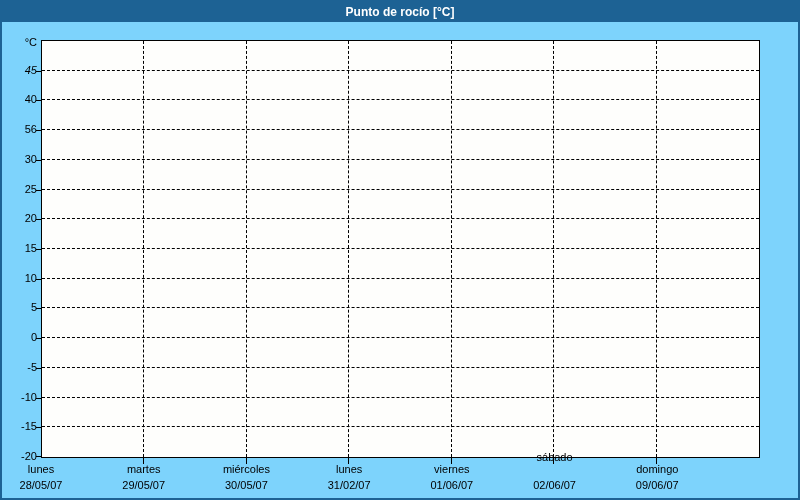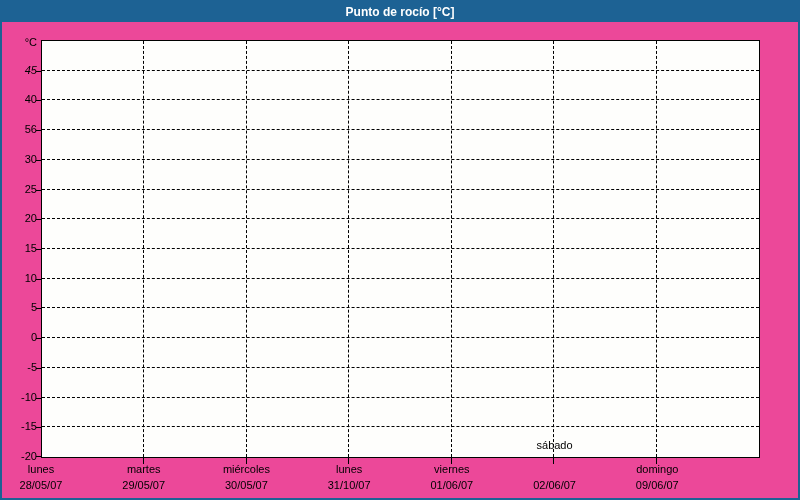--- a/index.html
+++ b/index.html
@@ -42,21 +42,21 @@
   }
   .xlab{
     position:absolute;width:110px;
     font-size:11px;color:#000000;text-align:center;
     line-height:14px;height:14px;
   }
 </style>
 </head>
 <body>
 
-<div class="window" style="border-color: rgb(29, 98, 148); background: #ec4899;">
+<div class="window" style="border-color: rgb(29, 98, 148); background: #7dd3fc;">
   <div class="titlebar" style="background: rgb(29, 98, 148); color: rgb(255, 255, 255);">
     <span>Punto de rocío [°C]</span>
   </div>
   <div class="chart-area">
     <div class="y-unit">°C</div>
     <div class="plot-frame" style="background: rgb(254, 254, 252); border-color: rgb(0, 0, 0);">
         <div class="hgrid" style="top: 28.7143px; border-top-color: rgb(0, 0, 0);"></div>
         <div class="tick-y" style="top: 29.7143px; background: rgb(0, 0, 0);"></div>
         <div class="hgrid" style="top: 58.4286px; border-top-color: rgb(0, 0, 0);"></div>
         <div class="tick-y" style="top: 59.4286px; background: rgb(0, 0, 0);"></div>
@@ -113,22 +113,22 @@
         <div class="ylab" style="top: 428px;">-20</div>
       </div>
     <div id="xlabels">
         <div class="xlab" style="left: -16px; top: 440px;">lunes</div>
         <div class="xlab" style="left: -16px; top: 456px;">28/05/07</div>
         <div class="xlab" style="left: 86.7143px; top: 440px;">martes</div>
         <div class="xlab" style="left: 86.7143px; top: 456px;">29/05/07</div>
         <div class="xlab" style="left: 189.429px; top: 440px;">miércoles</div>
         <div class="xlab" style="left: 189.429px; top: 456px;">30/05/07</div>
         <div class="xlab" style="left: 292.143px; top: 440px;">lunes</div>
-        <div class="xlab" style="left: 292.143px; top: 456px;">31/10/07</div>
+        <div class="xlab" style="left: 292.143px; top: 456px;">31/02/07</div>
         <div class="xlab" style="left: 394.857px; top: 440px;">viernes</div>
         <div class="xlab" style="left: 394.857px; top: 456px;">01/06/07</div>
-        <div class="xlab" style="left: 497.571px; top: 416px;">sábado</div>
+        <div class="xlab" style="left: 497.571px; top: 428px;">sábado</div>
         <div class="xlab" style="left: 497.571px; top: 456px;">02/06/07</div>
         <div class="xlab" style="left: 600.286px; top: 440px;">domingo</div>
         <div class="xlab" style="left: 600.286px; top: 456px;">09/06/07</div>
       </div>
   </div>
 </div>
 
 </body></html>

